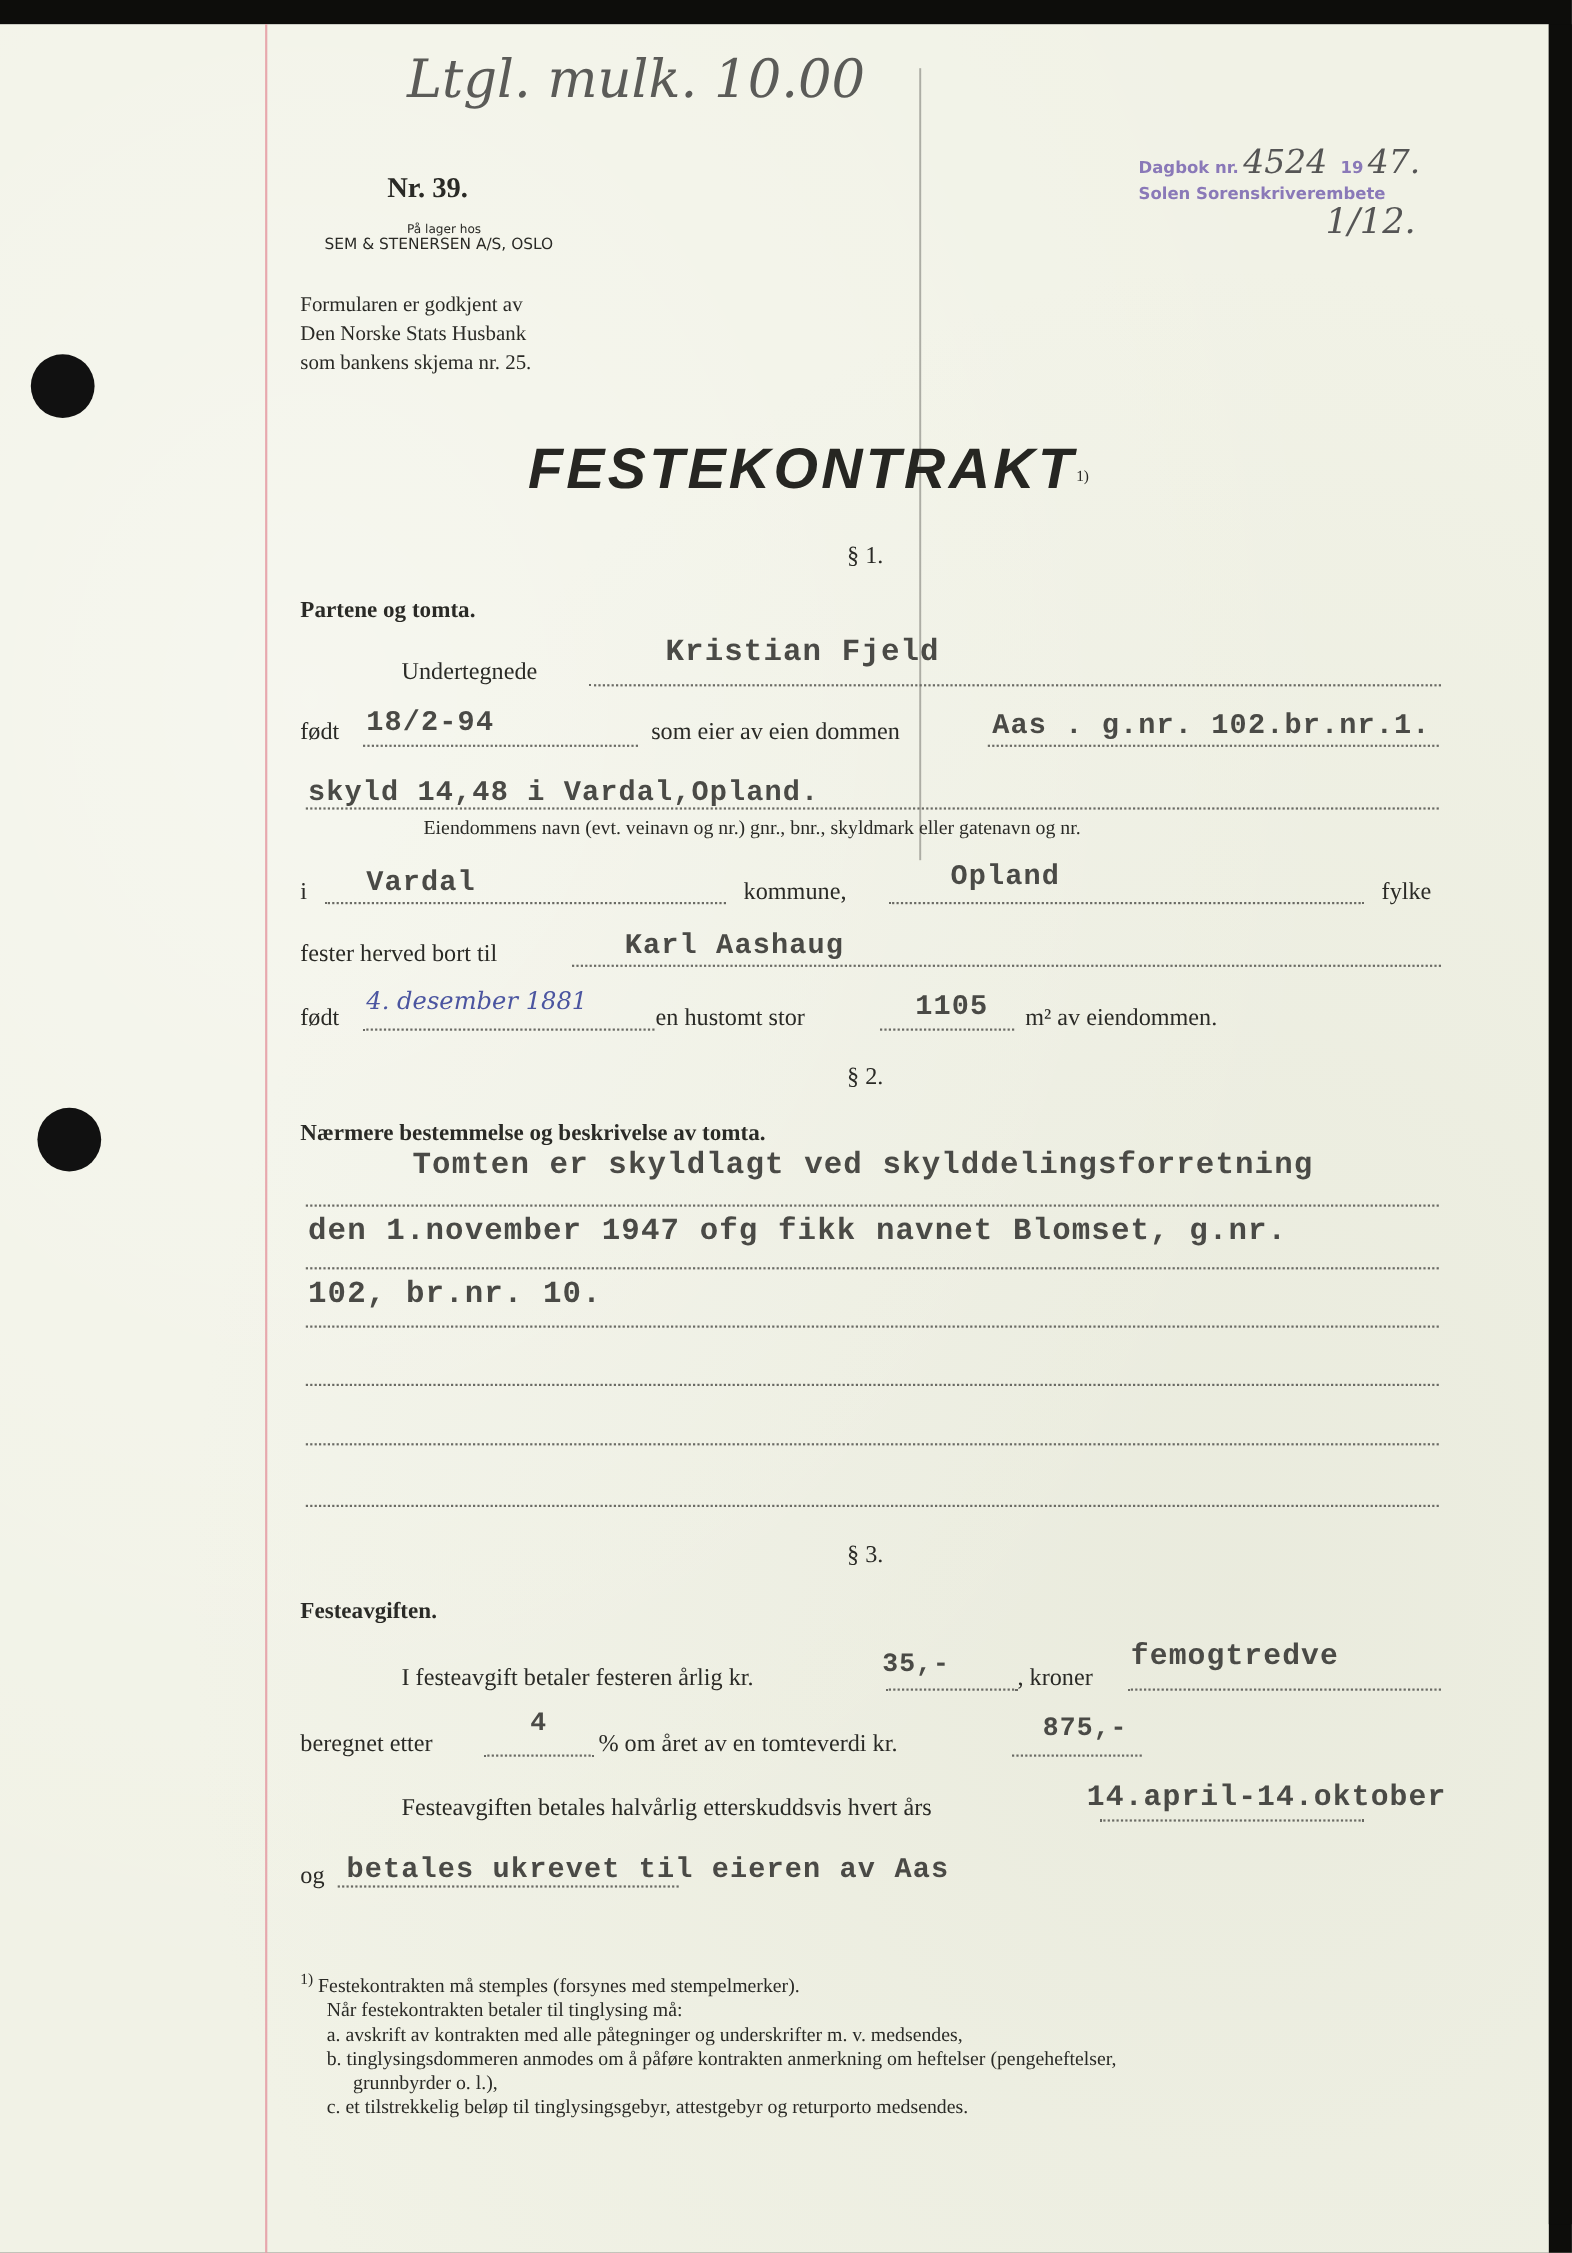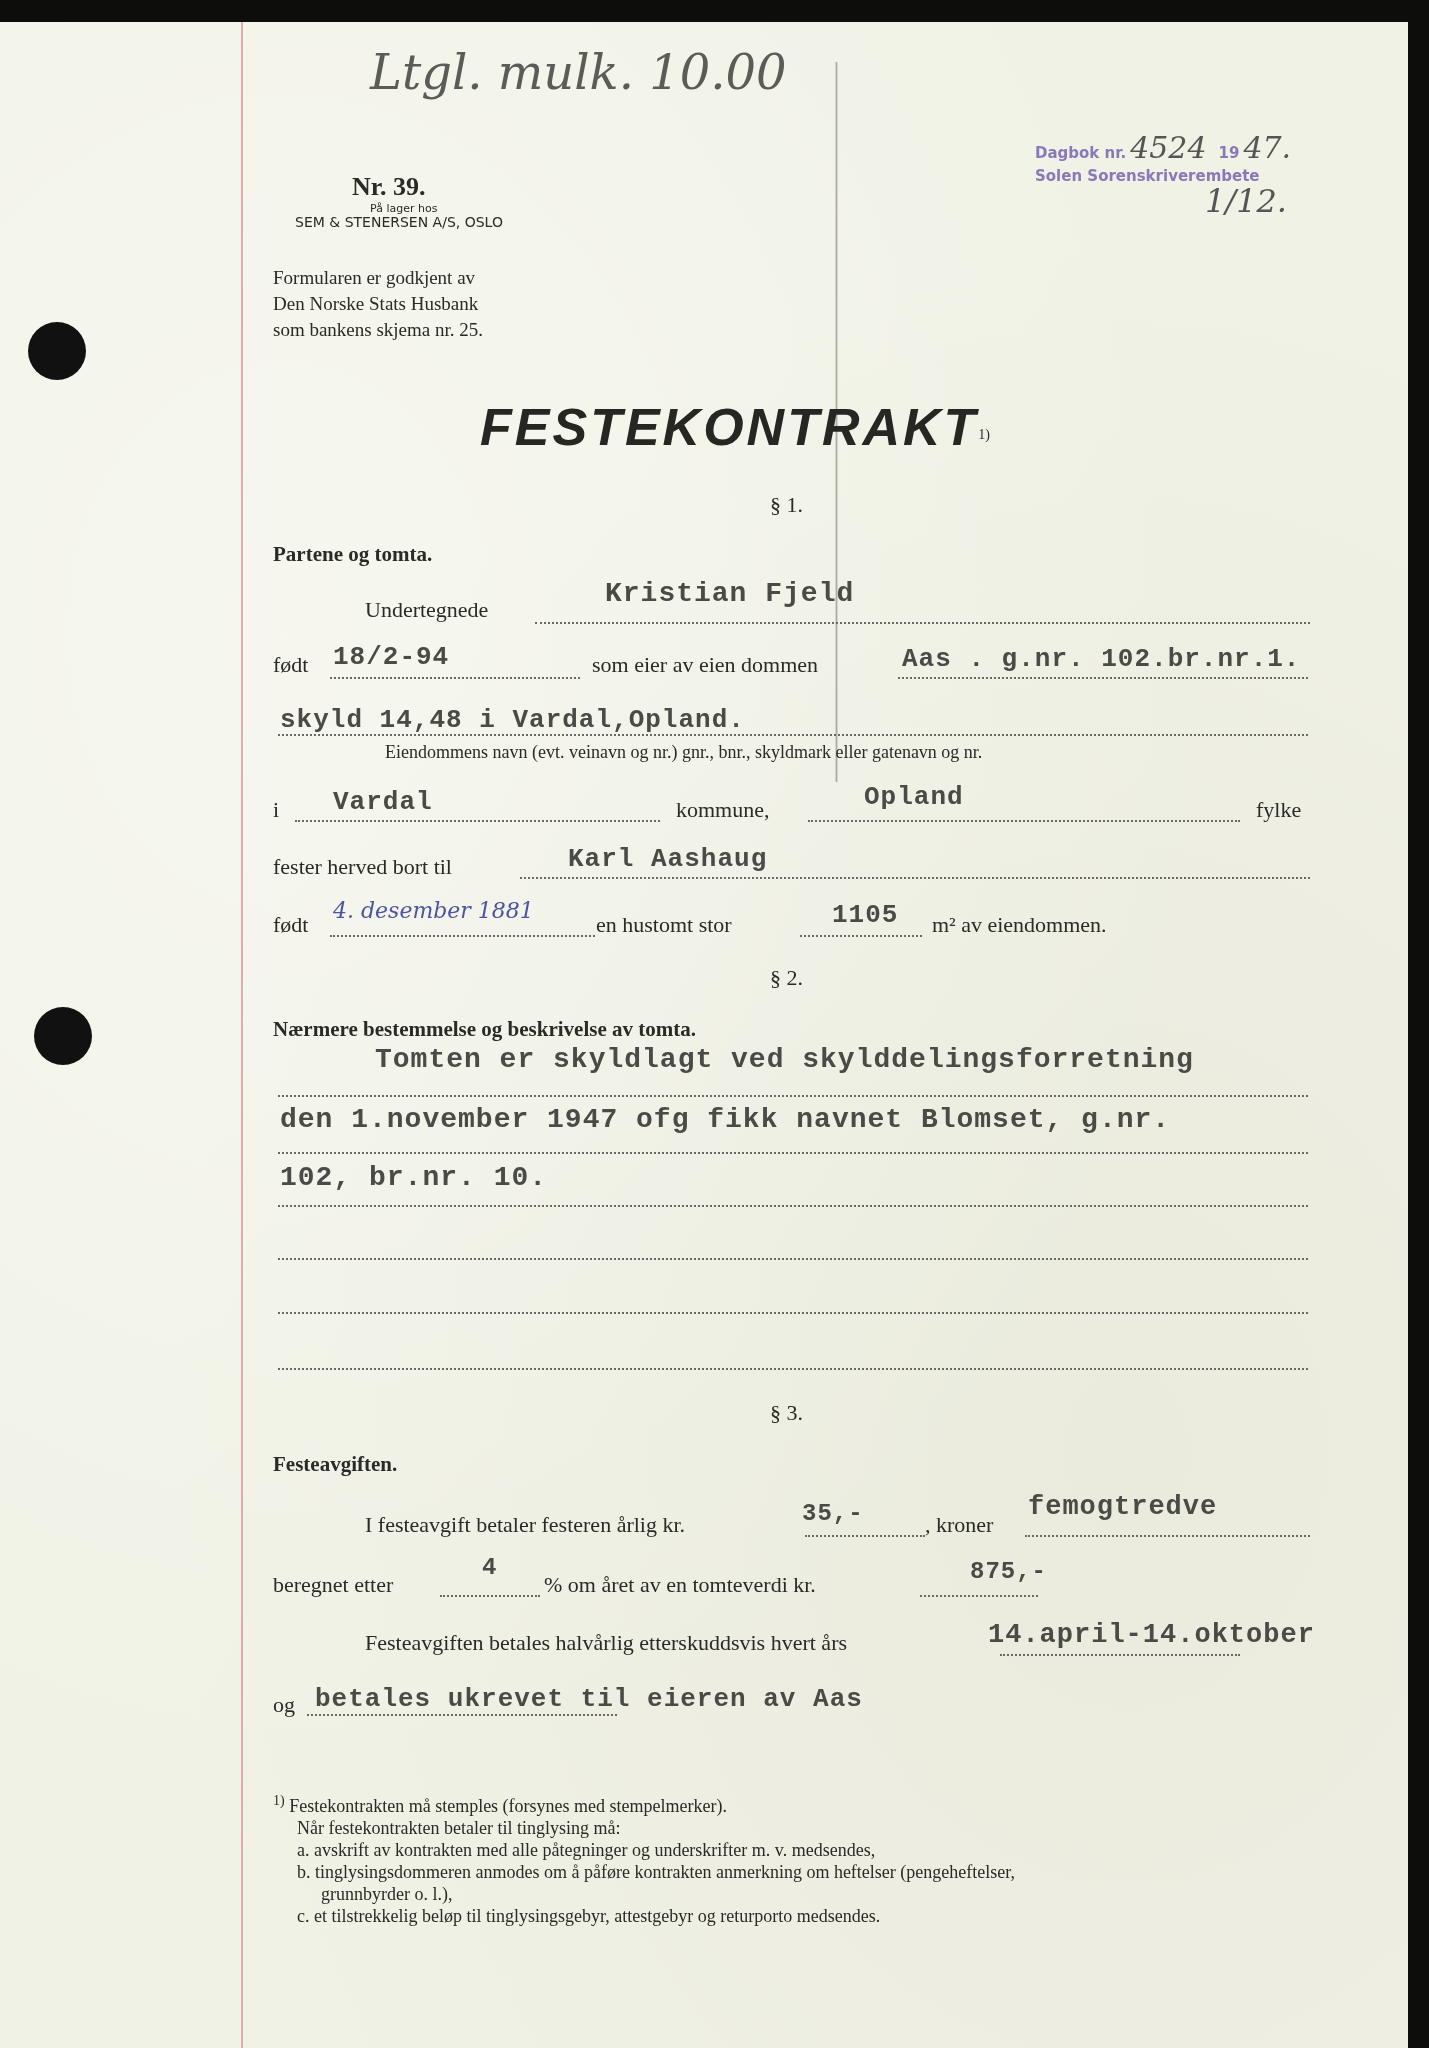--- a/index.html
+++ b/index.html
@@ -60,21 +60,21 @@
 
 <div class="page">
   <div class="margin-line"></div>
   <div class="fold-line"></div>
 
   <div class="punch-hole" style="left:28px; top:300px;"></div>
   <div class="punch-hole" style="left:34px; top:985px;"></div>
 
   <div class="abs hand" style="left:370px; top:22px; font-size:48px;">Ltgl. mulk. 10.00</div>
 
-  <div class="abs" style="left:352px; top:150px; font-size:26px; font-weight:bold;">Nr. 39.</div>
+  <div class="abs" style="left:352px; top:134px; font-size:26px; font-weight:bold;">Nr. 39.</div>
   <div class="abs" style="left:370px; top:180px; font-size:11px; font-family:'DejaVu Sans',sans-serif;">På lager hos</div>
   <div class="abs" style="left:295px; top:192px; font-size:14px; font-family:'DejaVu Sans',sans-serif;">SEM &amp; STENERSEN A/S, OSLO</div>
 
   <div class="abs" style="left:273px; top:243px; font-size:19px; line-height:26px;">
     <div>Formularen er godkjent av</div>
     <div>Den Norske Stats Husbank</div>
     <div>som bankens skjema nr. 25.</div>
   </div>
 
   <div class="abs" style="left:1035px; top:108px;">
@@ -149,21 +149,21 @@
   <div class="abs typed" style="left:802px; top:1478px; font-size:24px;">35,-</div>
   <div class="abs label" style="left:925px; top:1490px;">, kroner</div>
   <div class="dotted" style="left:1025px; top:1513px; width:285px;"></div>
   <div class="abs typed" style="left:1028px; top:1470px; font-size:27px;">femogtredve</div>
 
   <div class="abs label" style="left:273px; top:1550px;">beregnet etter</div>
   <div class="dotted" style="left:440px; top:1573px; width:100px;"></div>
   <div class="abs typed" style="left:482px; top:1532px; font-size:24px;">4</div>
   <div class="abs label" style="left:544px; top:1550px;">% om året av en tomteverdi kr.</div>
   <div class="dotted" style="left:920px; top:1573px; width:118px;"></div>
-  <div class="abs typed" style="left:970px; top:1536px; font-size:24px;">875,-</div>
+  <div class="abs typed" style="left:948px; top:1536px; font-size:24px;">875,-</div>
 
   <div class="abs label" style="left:365px; top:1608px;">Festeavgiften betales halvårlig etterskuddsvis hvert års</div>
   <div class="dotted" style="left:1000px; top:1632px; width:240px;"></div>
   <div class="abs typed" style="left:988px; top:1598px; font-size:27px;">14.april-14.oktober</div>
 
   <div class="abs label" style="left:273px; top:1670px;">og</div>
   <div class="dotted" style="left:307px; top:1692px; width:310px;"></div>
   <div class="abs typed" style="left:315px; top:1662px; font-size:26px;">betales ukrevet til eieren av Aas</div>
 
   <div class="abs footnote" style="left:273px; top:1768px;">

